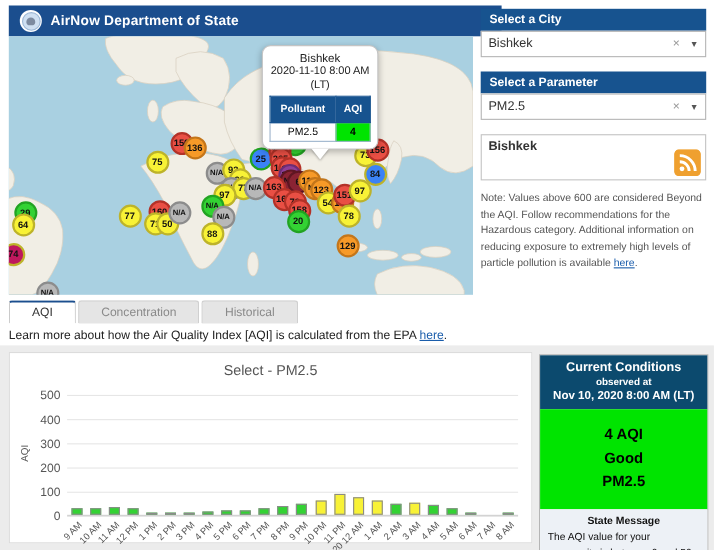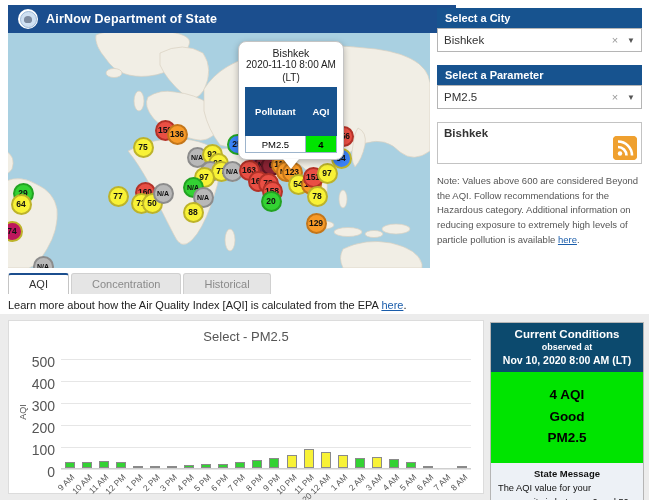--- a/index.html
+++ b/index.html
@@ -20,21 +20,21 @@
   .marker{position:absolute;width:21px;height:21px;border-radius:50%;display:flex;align-items:center;justify-content:center;
     font-size:8.5px;font-weight:bold;color:#111;box-sizing:border-box;border:2px solid #888;cursor:pointer;}
   .marker.na{font-size:7px;}
 
   
   .popup{position:absolute;left:230px;top:8px;width:106px;background:#fff;border:1px solid #c4c4c4;
     border-radius:8px;box-shadow:0 2px 6px rgba(0,0,0,.25);padding:5px 6px 6px;box-sizing:border-box;text-align:center;z-index:5;}
   .popup .city{font-size:10.5px;color:#222;}
   .popup .dt,.popup .tz{font-size:10px;color:#222;line-height:1.25;}
   .popup table{border-collapse:collapse;margin:3px auto 0;width:92px;}
-  .popup th{background:#17538f;color:#fff;font-size:9.5px;padding:18px 4px;border:1px solid #17538f;}
+  .popup th{background:#17538f;color:#fff;font-size:9.5px;padding:6px 4px;border:1px solid #17538f;}
   .popup td{font-size:9.5px;padding:2.5px 4px;border:1px solid #9db4cc;}
   .popup td.aqi-cell{background:#00e400;font-weight:bold;}
   .popup-tail{position:absolute;left:50%;top:100%;margin-left:-8px;width:0;height:0;
     border-left:8px solid transparent;border-right:8px solid transparent;border-top:10px solid #fff;
     filter:drop-shadow(0 1px 1px rgba(0,0,0,.3));}
 
   
   .sidebar{position:absolute;left:437px;top:8px;width:205px;}
   .panel-head{background:#17538f;color:#fff;font-size:11px;font-weight:bold;padding:4px 8px;}
   .select-box{height:22px;background:#fff;border:1px solid #b5b5b5;display:flex;align-items:center;
@@ -56,21 +56,21 @@
   .tab.active{background:#fff;color:#333;border-top:2px solid #1b4e8e;border-left:1px solid #c5c5c5;border-right:1px solid #c5c5c5;padding-top:3px;}
   .learn-more{position:absolute;left:8px;top:299px;font-size:11px;color:#222;}
   .learn-more a{color:#1a5dab;}
 
   
   .bottom-strip{position:absolute;left:0;top:314px;width:649px;height:186px;background:#ececec;}
   .chart-card{position:absolute;left:8px;top:6px;width:476px;height:174px;background:#fff;border:1px solid #dcdcdc;box-sizing:border-box;}
   .chart-title{text-align:center;font-size:13px;color:#555;margin-top:8px;}
   .plot{position:absolute;left:52px;right:12px;top:38px;height:110px;}
   .gridline{position:absolute;left:0;right:0;height:1px;background:#e6e6e6;}
-  .gridline .tick-label{position:absolute;left:-36px;top:-5px;width:30px;text-align:right;font-size:14px;color:#555;}
+  .gridline .tick-label{position:absolute;left:-36px;top:-5px;width:30px;text-align:right;font-size:11px;color:#555;}
   .ylabel{position:absolute;left:6px;top:86px;font-size:9px;color:#555;transform:rotate(-90deg);}
   .bars{position:absolute;left:0;right:0;bottom:0;height:110px;display:flex;align-items:flex-end;border-bottom:1px solid #cfcfcf;}
   .bar-slot{flex:1;position:relative;display:flex;justify-content:center;align-items:flex-end;height:100%;}
   .bar{width:10px;box-sizing:border-box;border:1px solid #8a8a8a;}
   .x-label{position:absolute;top:calc(100% + 4px);right:50%;font-size:8.5px;color:#555;white-space:nowrap;
     transform-origin:100% 0;transform:rotate(-45deg);}
 
   
   .cc-panel{position:absolute;left:490px;top:8px;width:154px;border:1px solid #b5b5b5;background:#fff;box-sizing:border-box;}
   .cc-header{background:#0c4a6e;color:#fff;text-align:center;padding:5px 2px 6px;}

